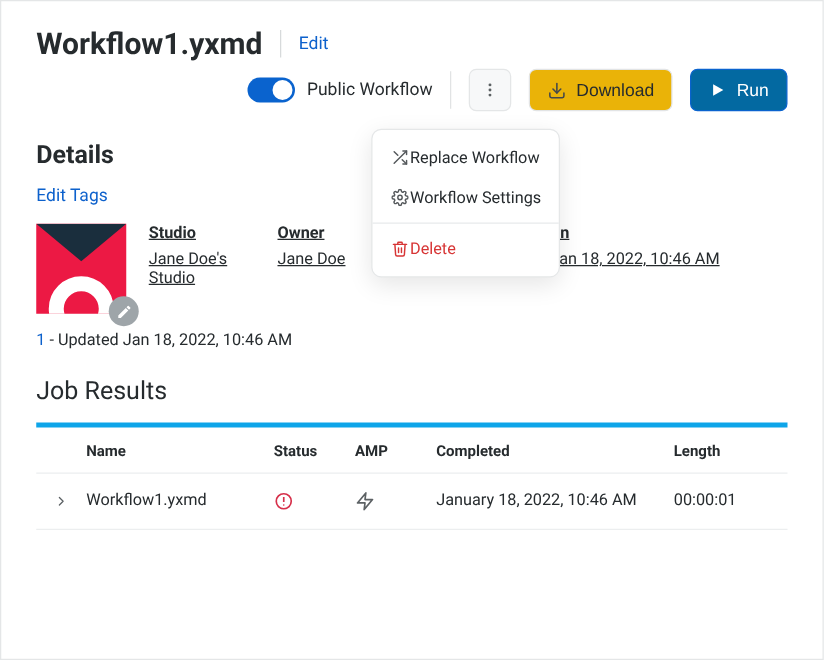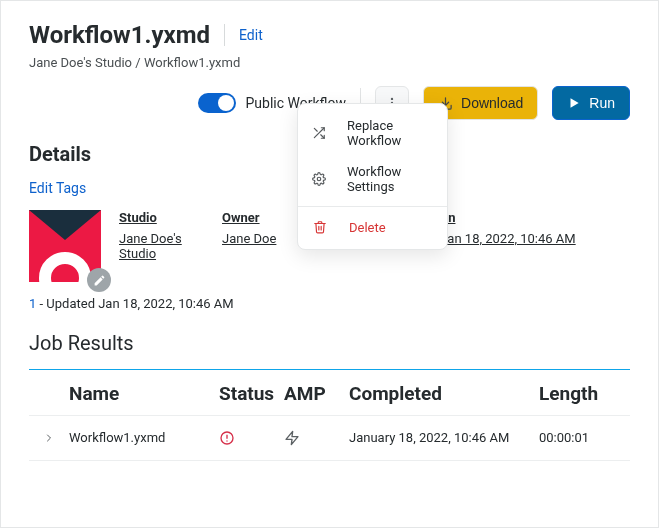--- a/index.html
+++ b/index.html
@@ -47,21 +47,21 @@
   }
   .btn-primary { background:#0369a1; color:#fff; border-color:#0a63ce; }
 
   
   .menu {
     position:absolute; top:102px; left:296px; width:151px;
     background:#fff; border:1px solid #e5e7e8; border-radius:8px;
     box-shadow:0 6px 20px rgba(0,0,0,0.10); padding:6px 0; z-index:10;
   }
   .menu-item {
-    display:flex; align-items:center; gap:21px; padding:8px 14px;
+    display:flex; align-items:center; gap:0; padding:8px 14px;
     font-size:13px; cursor:pointer;
   }
   .menu-item.danger { color:#d73535;text-align:right; }
   .menu-divider { height:1px; background:#e8eaeb; margin:4px 0; }
   .mi-icon { width:16px; height:16px; display:flex; align-items:center; justify-content:center; color:#55595c;}
   .menu-item.danger .mi-icon { color:#d73535; }
 
   
   h2.section { font-size:20px; font-weight:700; margin-bottom:14px; }
   .edit-tags { color:#0d61cc; font-size:14px; cursor:pointer; display:inline-block; margin-bottom:14px; }
@@ -92,41 +92,38 @@
   .link { color:#0d61cc; }
 
   
   .jobresults { margin-top:14px; }
   .jobresults h2 { font-size:20px; font-weight:400; margin-bottom:14px; }
   .thead, .trow {
     display:grid;
     grid-template-columns: 40px 150px 65px 65px 190px 90px;
     align-items:center;
   }
-  .thead { font-weight:700; font-size:19px; padding:12px 0 10px; border-top:1px solid #0ea5e9; border-bottom:1px solid #eceeef;}
+  .thead { font-weight:700; font-size:12px; padding:12px 0 10px; border-top:4px solid #0ea5e9; border-bottom:1px solid #eceeef;}
   .trow { font-size:13px; padding:14px 0; border-bottom:1px solid #eceeef;}
   .expand { color:#5c6164; cursor:pointer; display:flex; justify-content:center;}
   .status-error { color:#d6304a; }
 
   svg { display:block; }
 </style>
 </head>
 <body>
 <div class="page">
 
 
 
 
 <div class="header-row">
   <div class="title">Workflow1.yxmd</div>
   <div class="divider-v"></div>
   <a class="edit-link">Edit</a>
-</div>
-<div class="breadcrumb">
-  <span>Jane Doe's Studio</span><span> / </span><span>Workflow1.yxmd</span>
 </div>
 
 
 <div class="actionbar">
   <div class="toggle-wrap">
     <div class="toggle">
           <div class="knob"></div>
         </div>
     <span class="toggle-label">Public Workflow</span>
   </div>

